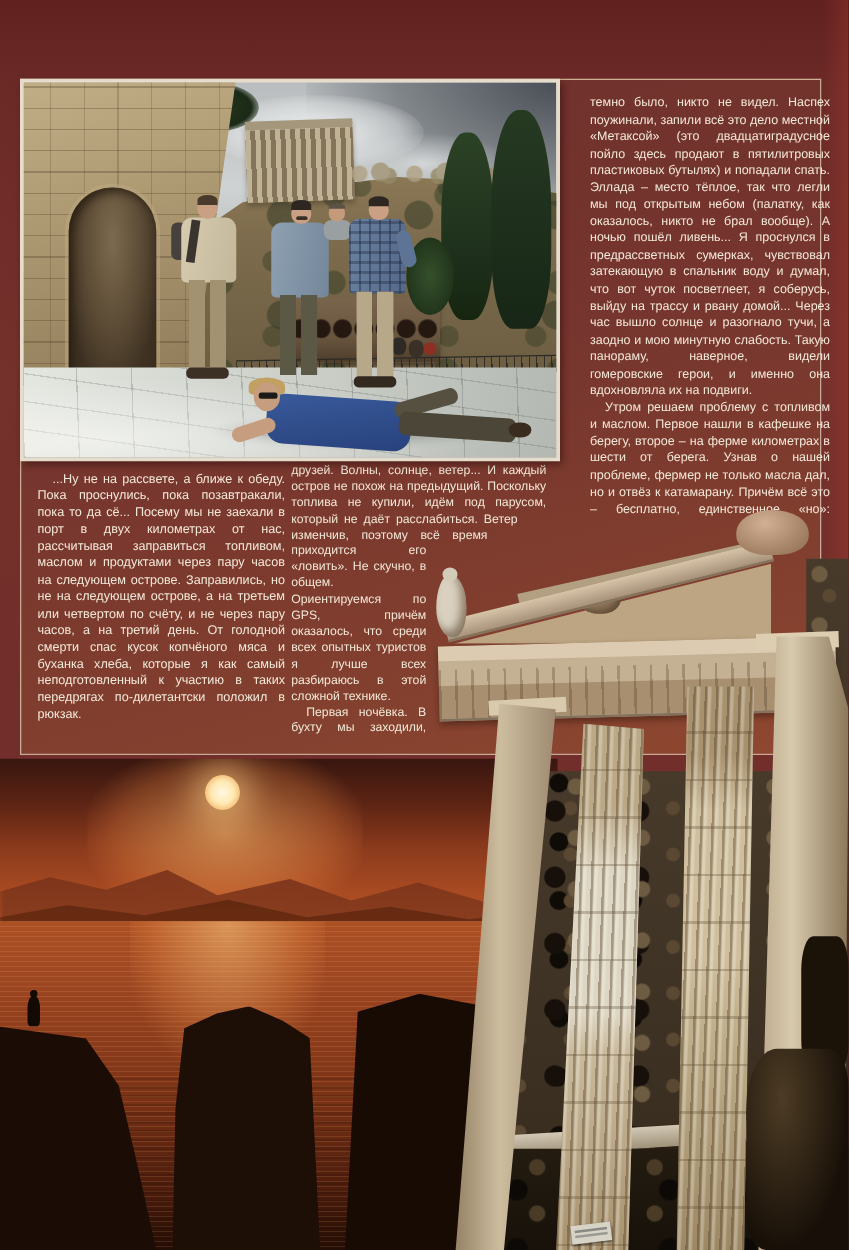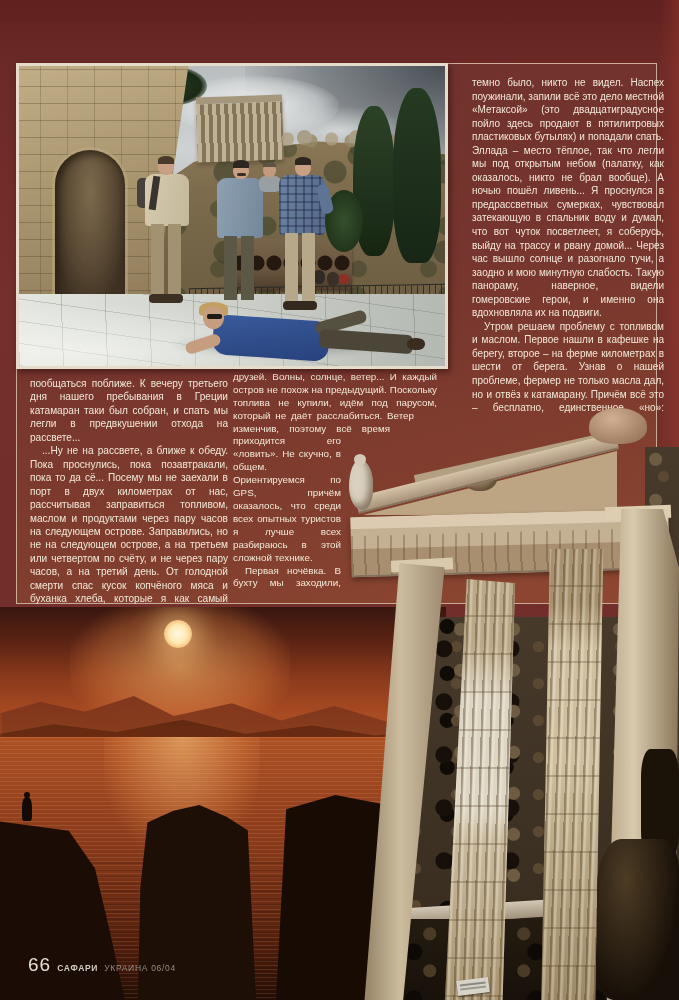--- a/index.html
+++ b/index.html
@@ -306,21 +306,20 @@
         <div class="lleg1"></div>
         <div class="lshoe"></div>
         <div class="lhair"></div>
         <div class="lhead"></div>
         <div class="glasses"></div>
       </div>
     </div>
   </div>
 
   <div class="col col1">
-    <p lang="ru">пообщаться поближе. К вечеру третьего дня нашего пребывания в Греции катамаран таки был собран, и спать мы легли в предвкушении отхода на рассвете...</p>
     <p lang="ru" class="ind">...Ну не на рассвете, а ближе к обеду. Пока проснулись, пока позавтракали, пока то да сё... Посему мы не заехали в порт в двух километрах от нас, рассчитывая заправиться топливом, маслом и продуктами через пару часов на следующем острове. Заправились, но не на следующем острове, а на третьем или четвертом по счёту, и не через пару часов, а на третий день. От голодной смерти спас кусок копчёного мяса и буханка хлеба, которые я как самый неподготовленный к участию в таких передрягах по-дилетантски положил в рюкзак.</p>
 
   </div>
   <div class="col col2">
     <div class="f f0"></div>
     <div class="f f1"></div>
     <div class="f f2"></div>
     <div class="f f3"></div>
     <p lang="ru">вольствием идти под парусом в компании друзей. Волны, солнце, ветер... И каждый остров не похож на предыдущий. Поскольку топлива не купили, идём под парусом, который не даёт расслабиться. Ветер изменчив, поэтому всё время приходится его «ловить». Не скучно, в общем. Ориентируемся по GPS, причём оказалось, что среди всех опытных туристов я лучше всех разбираюсь в этой сложной технике.</p>
     <p lang="ru" class="ind">Первая ночёвка. В бухту мы заходили, позорно махая веслами, – ветра нет, топлива тоже. Хорошо хоть</p>
@@ -361,18 +360,13 @@
     <div class="t-antal"></div>
     <div class="t-col2 t-col"></div>
     <div class="t-col3 t-col"></div>
     <div class="t-capr"></div>
     <div class="t-antar"></div>
     <div class="t-rockr2"></div>
     <div class="t-rockr1"></div>
     <div class="t-sign"></div>
   </div>
 
-  <div class="footer">
-    <span class="f-num">66</span>
-    <span class="f-mag">САФАРИ</span>
-    <span class="f-issue">УКРАИНА 06/04</span>
-  </div>
 </div>
 
 </body></html>

